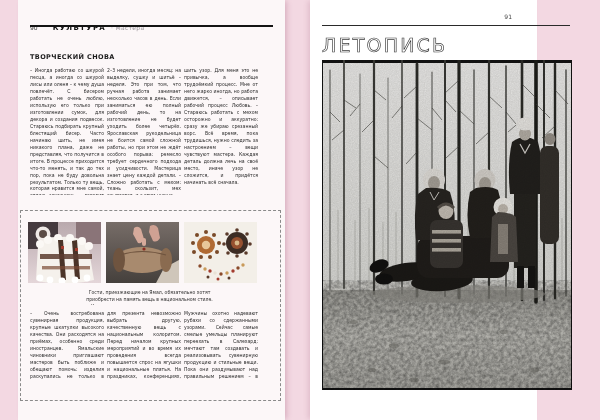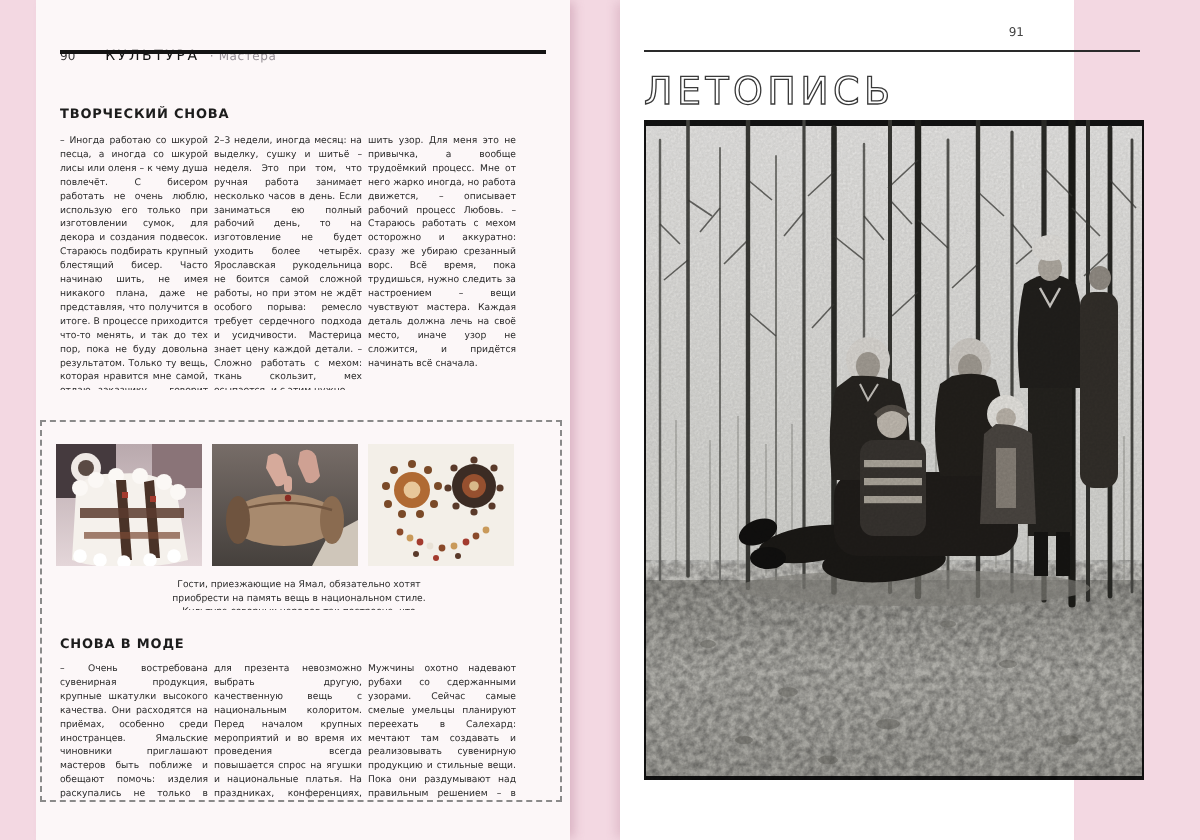--- a/index.html
+++ b/index.html
@@ -9,21 +9,21 @@
     font-family:"DejaVu Sans", sans-serif;
     -webkit-font-smoothing:antialiased;
   }
   .page{position:absolute;top:0;height:420px;}
   .page-left{left:18px;width:267px;background:#fcf7f8;box-shadow:3px 0 5px -1px rgba(150,80,110,.28);}
   .page-right{left:310px;width:227px;background:#ffffff;box-shadow:-3px 0 5px -1px rgba(150,80,110,.20);}
 
   
   .hdr{position:absolute;top:15px;left:12px;width:243px;white-space:nowrap;}
   .hdr .pn{font-size:6px;color:#3a3a3a;}
-  .hdr .sec{font-size:7px;font-weight:normal;letter-spacing:1.3px;color:#111;margin-left:15px;}
+  .hdr .sec{font-size:7px;font-weight:bold;letter-spacing:1.3px;color:#111;margin-left:15px;}
   .hdr .sub{font-size:6px;color:#979097;margin-left:5px;letter-spacing:.3px;}
   .rule-l{position:absolute;top:25px;left:12px;width:243px;height:1.6px;background:#141414;}
 
   h2.small-head{position:absolute;margin:0;font-size:6.5px;letter-spacing:.4px;color:#1c1c1c;font-weight:bold;}
   #a1-head{top:53px;left:12px;}
 
   .cols{display:flex;gap:3px;}
   .cols .col{width:74px;overflow:hidden;}
   .cols .col p{
     width:148px;margin:0;transform:scale(.5);transform-origin:0 0;
@@ -187,21 +187,20 @@
               <circle cx="45" cy="56" r="1.5" fill="#5a3a2a"></circle>
             </g>
           </svg>
         </div>
       </div>
 
       <div class="caption-wrap">
         <p>Гости, приезжающие на Ямал, обязательно хотят приобрести на память вещь в национальном стиле. Культура северных народов так построена, что многие вещи создавались для защиты человека.</p>
       </div>
 
-      <h2 class="small-head" id="a2-head">СНОВА В МОДЕ</h2>
 
       <div class="cols" id="a2-cols">
         <div class="col">
             <p>– Очень востребована сувенирная продукция, крупные шкатулки высокого качества. Они расходятся на приёмах, особенно среди иностранцев. Ямальские чиновники приглашают мастеров быть поближе и обещают помочь: изделия раскупались не только в России, но и за рубежом, – рассказывают умельцы. – Как нам объясняли, иногда</p>
           </div>
         <div class="col">
             <p>для презента невозможно выбрать другую, качественную вещь с национальным колоритом. Перед началом крупных мероприятий и во время их проведения всегда повышается спрос на ягушки и национальные платья. На праздниках, конференциях, собраниях, выставках многие хотят появиться в орнаментированных вещах</p>
           </div>
         <div class="col">
             <p>Мужчины охотно надевают рубахи со сдержанными узорами. Сейчас самые смелые умельцы планируют переехать в Салехард: мечтают там создавать и реализовывать сувенирную продукцию и стильные вещи. Пока они раздумывают над правильным решением – в таком деле нужно всё хорошо взвесить.</p>

